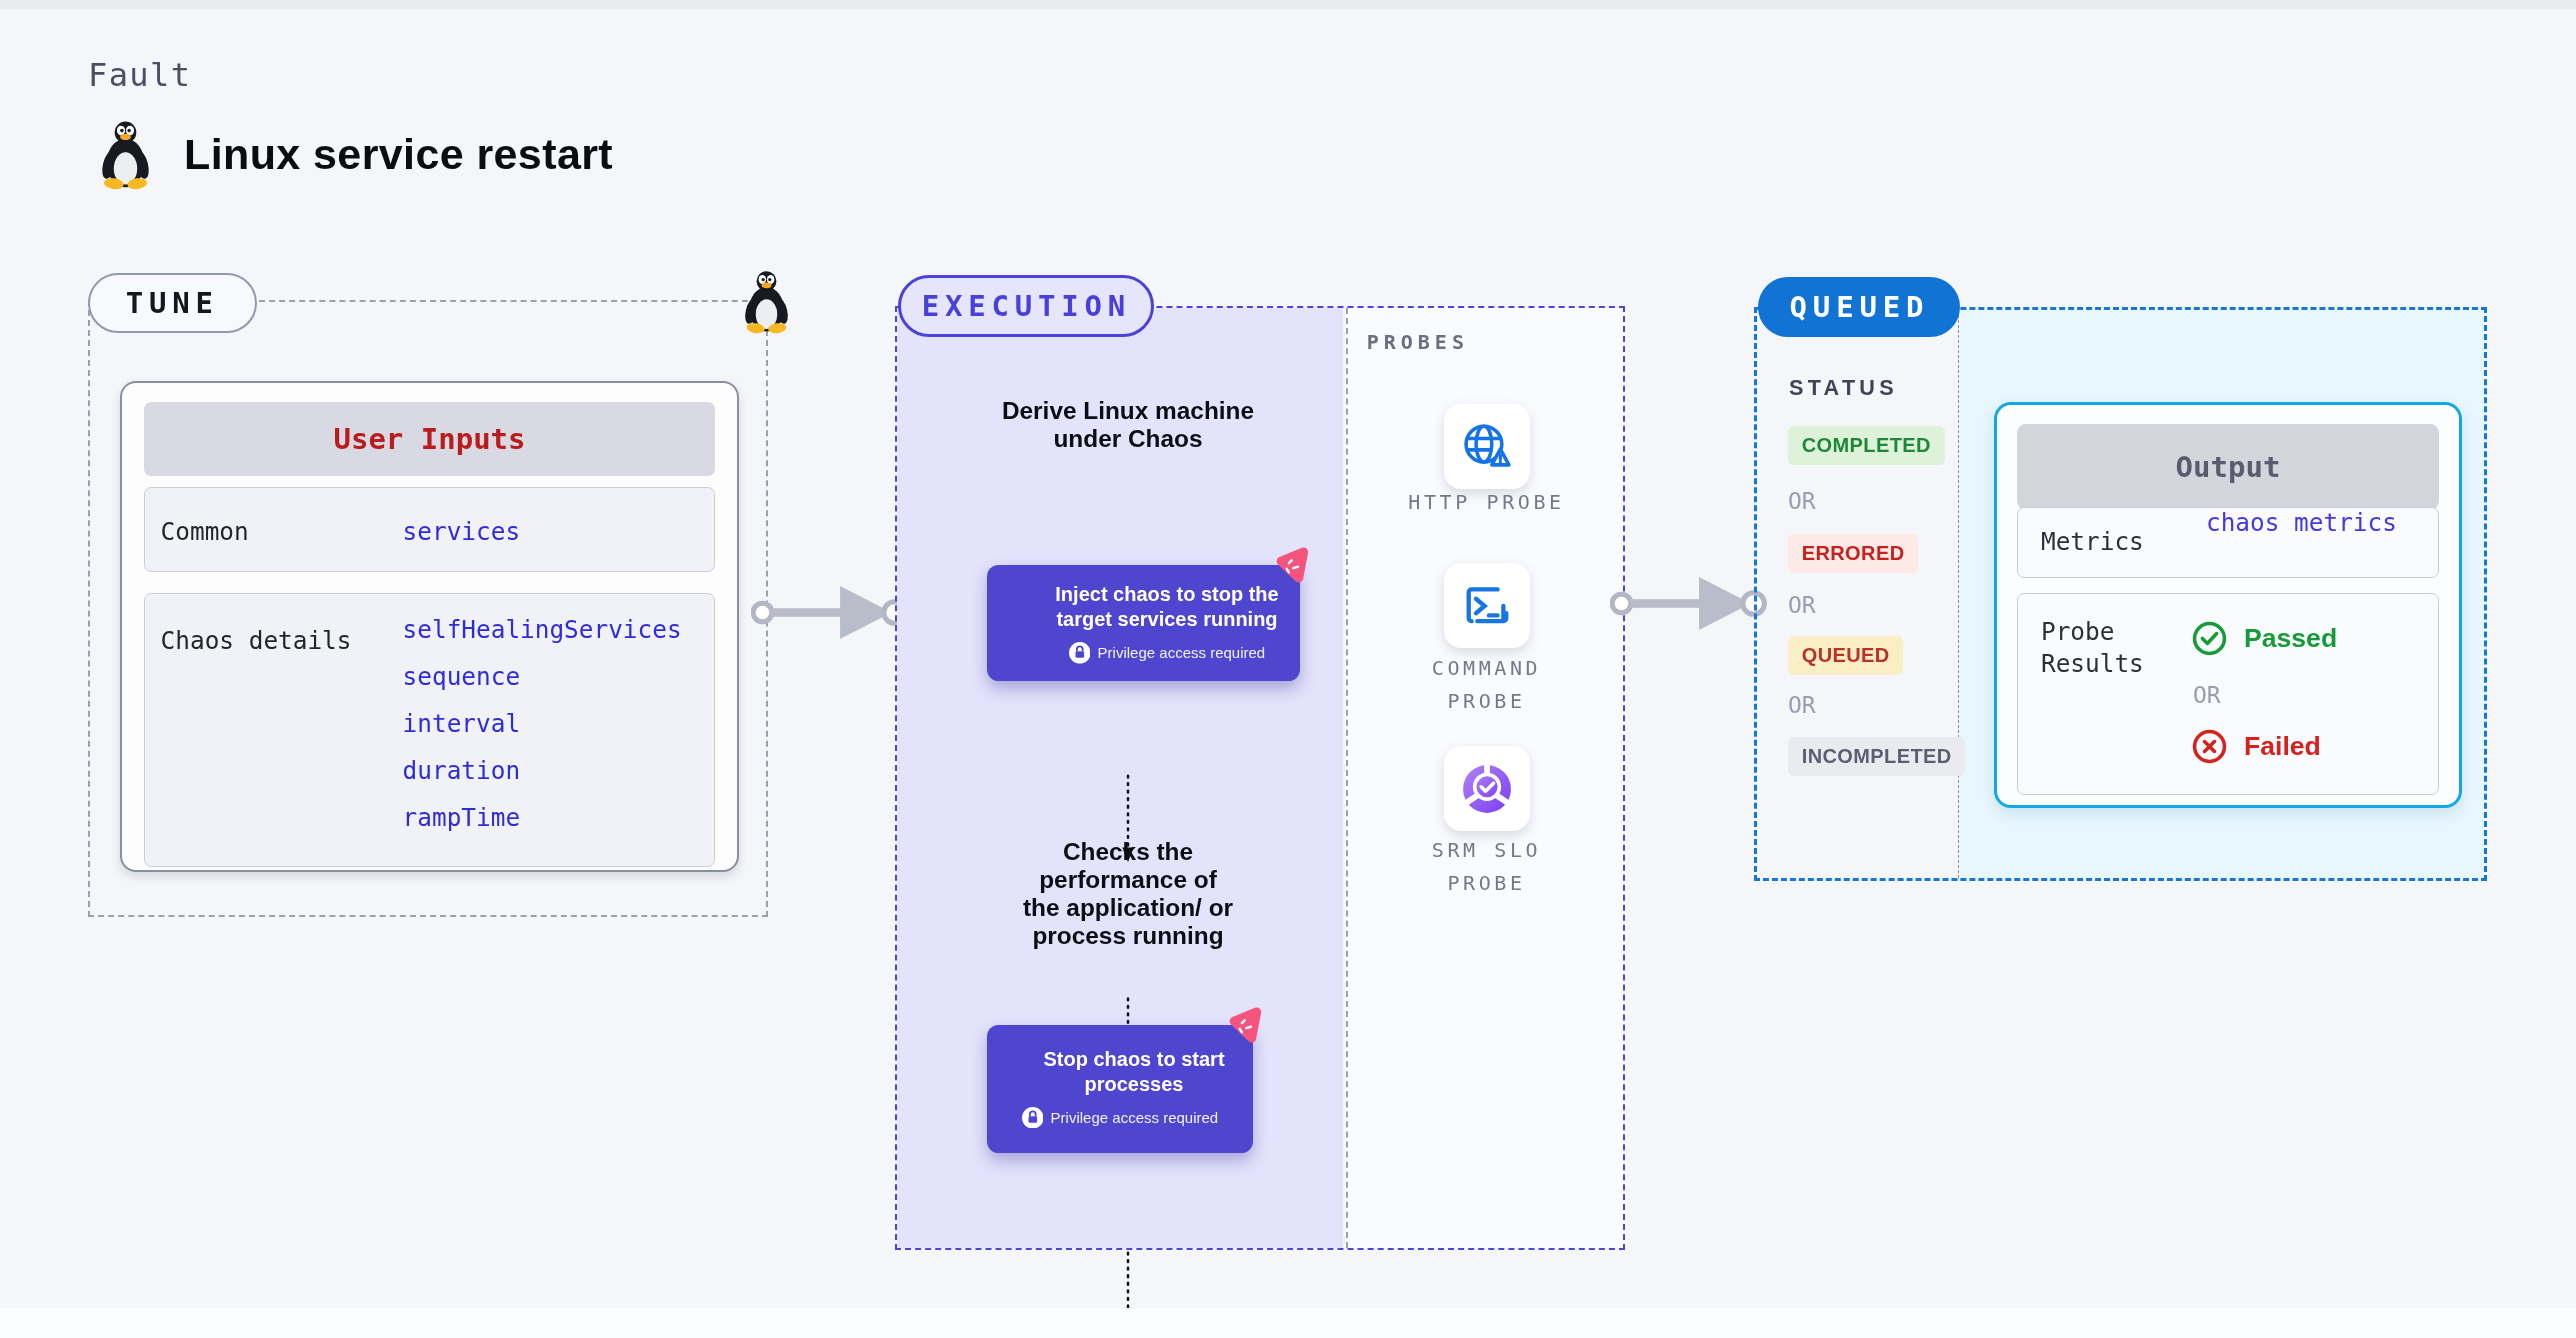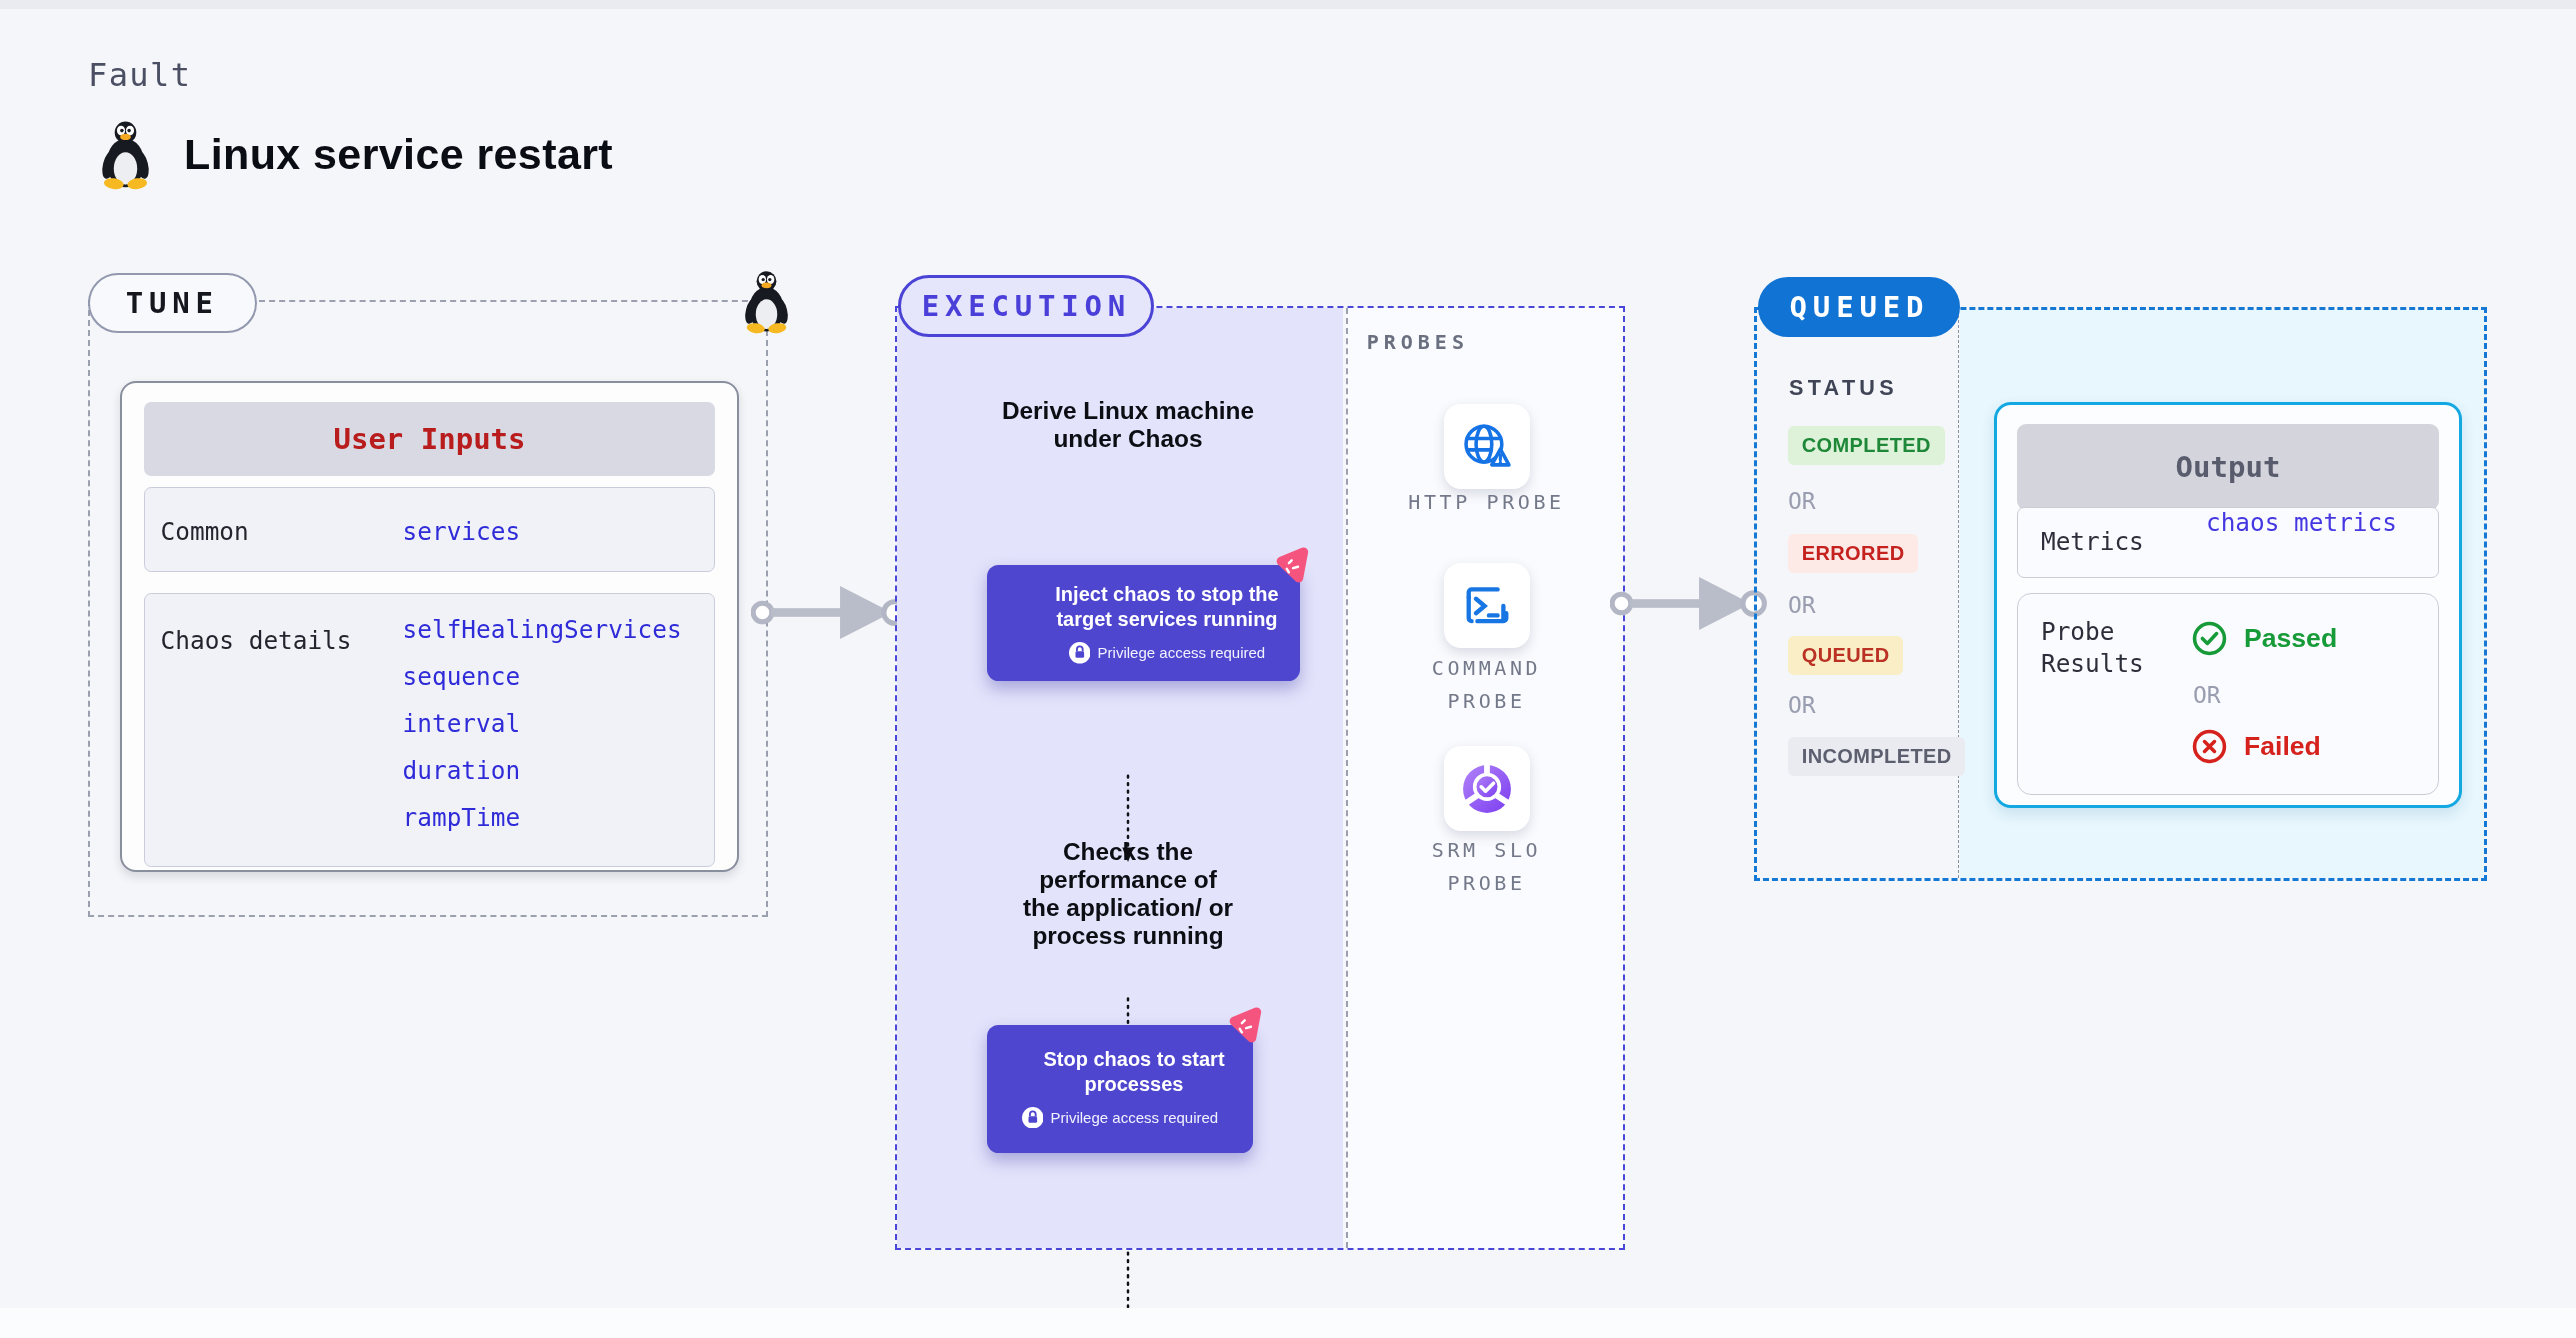--- a/index.html
+++ b/index.html
@@ -91,21 +91,21 @@
   .or-3{top:382px;}
   .b-incompleted{top:427px;color:#5b5f6e;background:#eaebf1;}
 
   .output-card{left:237px;top:92px;width:462px;height:400px;background:#fcfdff;border:3.6px solid #14a8e2;
                border-radius:17px;box-shadow:0 5.8px 13px rgba(30,120,170,.15);}
   .out-header{left:20px;right:20px;top:19px;height:86px;background:#d3d4dc;border-radius:9px;
               display:flex;align-items:center;justify-content:center;font-size:29px;font-weight:bold;
               color:#585c6c;font-family:"DejaVu Sans Mono",monospace;}
   .out-row{left:20px;right:20px;background:#fafbfe;border:1.4px solid #c9ccd8;border-radius:7.2px;}
   .out-row-metrics{top:102px;height:69px;}
-  .out-row-probe{top:188px;height:200px;border-radius:14px;}
+  .out-row-probe{top:188px;height:200px;}
   .out-label{position:absolute;left:23px;font-size:24.4px;color:#2c2f3a;line-height:32px;
              font-family:"DejaVu Sans Mono",monospace;}
   .out-value{position:absolute;left:188px;font-size:24.4px;color:#4538e2;
              font-family:"DejaVu Sans Mono",monospace;}
   .probe-res-item{position:absolute;left:173px;display:flex;align-items:center;}
   .probe-res-item .lbl{margin-left:16px;font-size:26.6px;font-weight:bold;}
   .passed .lbl{color:#179a38;}
   .failed .lbl{color:#d6221c;}
   .or-small{position:absolute;left:175px;font-size:23px;color:#999db0;
             font-family:"DejaVu Sans Mono",monospace;}

